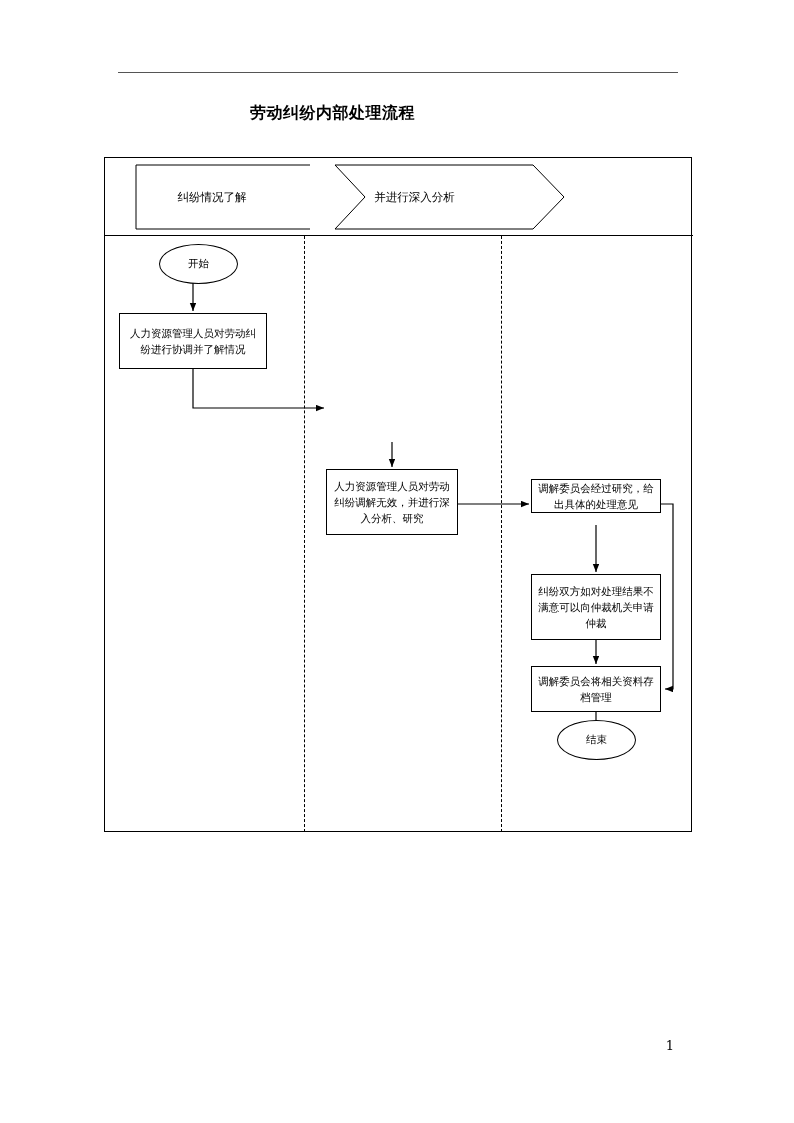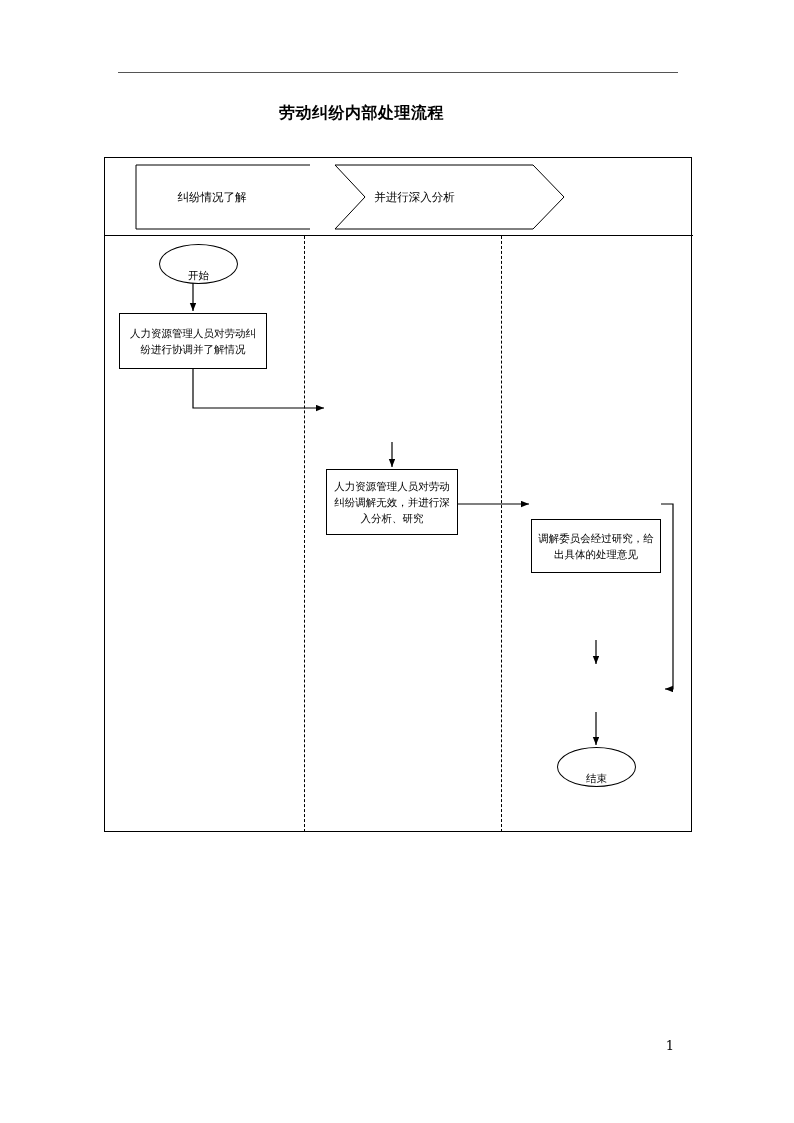--- a/index.html
+++ b/index.html
@@ -30,21 +30,20 @@
   .doc-title {
     position: absolute;
     left: 0;
     top: 103px;
     width: 665px;
     text-align: center;
     font-size: 16px;
     font-weight: bold;
     letter-spacing: 0.5px;
     font-family: "DejaVu Serif", "Liberation Serif", serif;
-    margin-left: 29px;
   }
 
   
   .diagram-frame {
     position: absolute;
     left: 104px;
     top: 157px;
     width: 588px;
     height: 675px;
     border: 1px solid #000000;
@@ -116,21 +115,21 @@
     font-family: "DejaVu Serif", "Liberation Serif", serif;
     padding: 10px 5px;
   }
   .node-terminator {
     position: absolute;
     box-sizing: border-box;
     border: 1px solid #000000;
     border-radius: 50%;
     background: #ffffff;
     display: flex;
-    align-items: flex-end;
+    align-items: center;
     justify-content: center;
     text-align: center;
     font-size: 10.5px;
     font-family: "DejaVu Serif", "Liberation Serif", serif;
   }
 
   
   .connectors {
     position: absolute;
     left: 0;
@@ -211,25 +210,31 @@
 
   <div class="node" style="left:14px; top:155px; width:148px; height:56px;">
     <span>人力资源管理人员对劳动纠纷进行协调并了解情况</span>
   </div>
 
 
   <div class="node" style="left:221px; top:311px; width:132px; height:66px;">
     <span>人力资源管理人员对劳动纠纷调解无效，并进行深入分析、研究</span>
   </div>
 
-  <div class="node" style="left:426px; top:321px; width:130px; height:54px;margin-top:40px;">
+  <div class="node" style="left:426px; top:321px; width:130px; height:34px;">
     <span>调解委员会经过研究，给出具体的处理意见</span>
   </div>
 
-
-
-  <div class="node-terminator" style="left:452px; top:589px; width:79px; height:40px;">
+  <div class="node" style="left:426px; top:416px; width:130px; height:66px;">
+    <span>纠纷双方如对处理结果不满意可以向仲裁机关申请仲裁</span>
+  </div>
+
+  <div class="node" style="left:426px; top:508px; width:130px; height:46px;">
+    <span>调解委员会将相关资料存档管理</span>
+  </div>
+
+  <div class="node-terminator" style="left:452px; top:562px; width:79px; height:40px;">
     <span>结束</span>
   </div>
 
 </div>
 
 <div class="page-number">1</div>
 
 </body></html>

